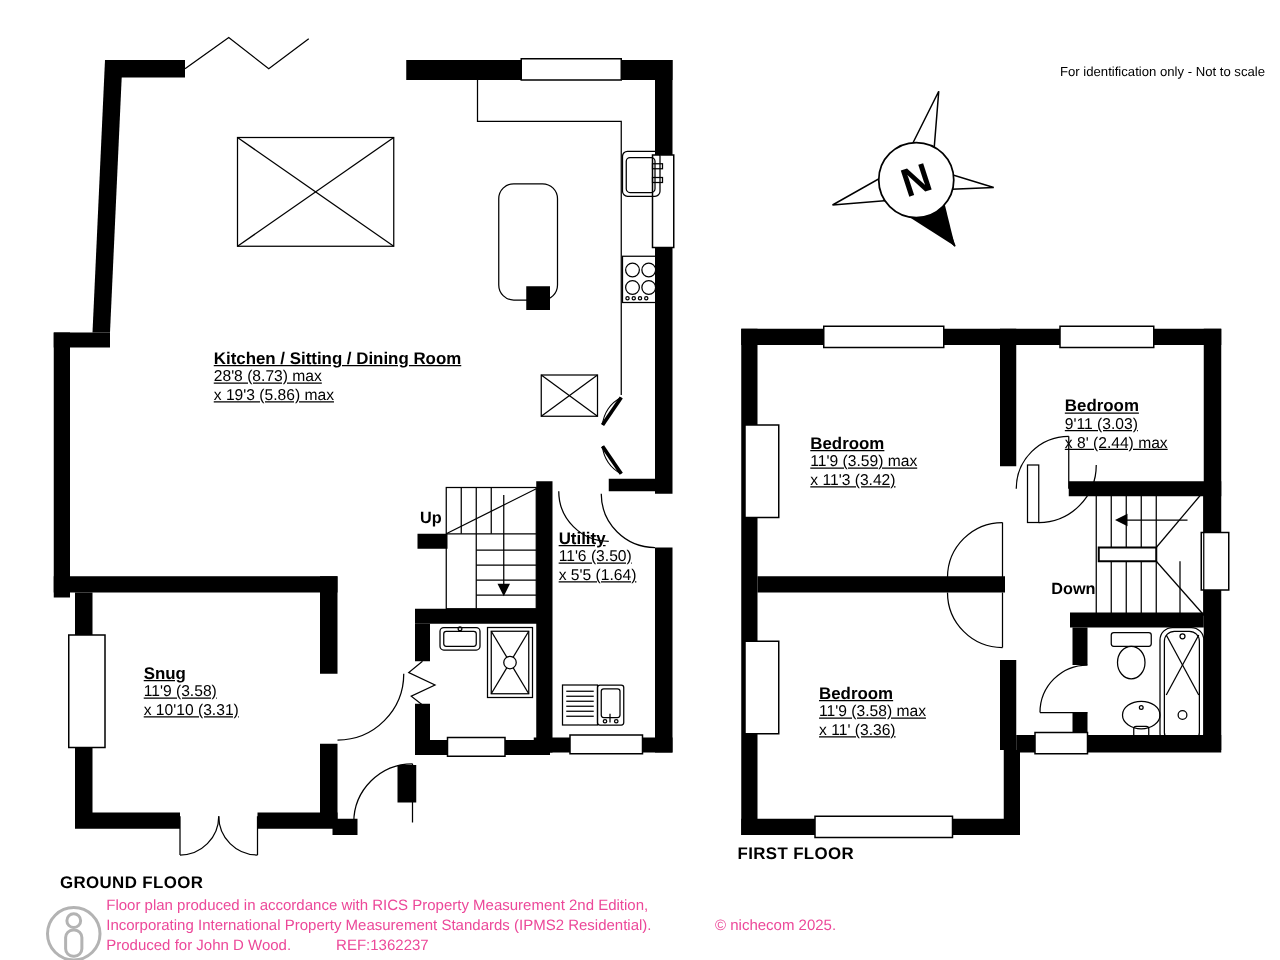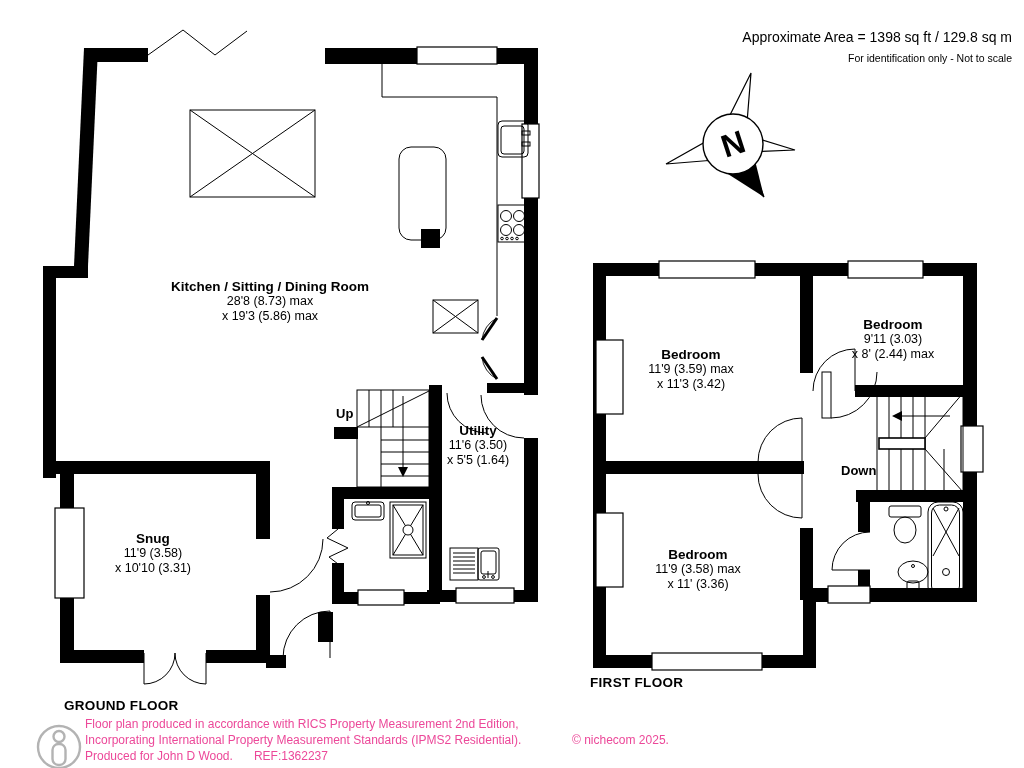--- a/index.html
+++ b/index.html
@@ -1,19 +1,19 @@
 <!DOCTYPE html>
 <html><head>
 <meta charset="utf-8">
 <style>
   html,body{margin:0;padding:0;background:#fff;}
   #page{position:relative;width:1024px;height:768px;background:#ffffff;overflow:hidden;
         font-family:"Liberation Sans",sans-serif;color:#000;}
   .abs{position:absolute;}
-  .ctr{transform:translateX(-50%);text-align:center;line-height:15px;font-size:12.5px;white-space:nowrap;}
+  .ctr{transform:translateX(-50%);text-align:left;line-height:15px;font-size:12.5px;white-space:nowrap;text-decoration:underline;}
   .rname{font-weight:bold;font-size:13.5px;}
   .stair-lbl{font-weight:bold;font-size:13px;}
   #hdr-title{right:12px;top:1px;font-size:21.5px;font-weight:bold;text-align:right;white-space:nowrap;}
   #hdr-area{right:12px;top:29px;font-size:14px;text-align:right;white-space:nowrap;}
   #hdr-disc{right:12px;top:52px;font-size:10.5px;text-align:left;white-space:nowrap;}
   .floor-lbl{font-weight:bold;font-size:13.5px;letter-spacing:.3px;}
   .foot{font-size:12px;color:#ec4899;line-height:16px;white-space:nowrap;}
   svg{display:block;}
 </style>
 </head>
@@ -255,21 +255,20 @@
       <text x="733" y="155" text-anchor="middle" font-size="32" font-weight="bold" font-family="Liberation Sans, sans-serif" transform="rotate(-18 733 144)">N</text>
     </g>
 
     <g fill="none" stroke="#b3b3b3" stroke-width="2.4">
       <circle cx="59" cy="747" r="21"></circle>
       <circle cx="59" cy="736.5" r="5.5"></circle>
       <rect x="52.5" y="744" width="13" height="21" rx="6"></rect>
     </g>
   </svg>
 
-  <div class="abs" id="hdr-area">Approximate Area = 1398 sq ft / 129.8 sq m</div>
   <div class="abs" id="hdr-disc">For identification only - Not to scale</div>
 
   <div class="abs ctr" style="left:270px;top:279px">
     <div class="rname">Kitchen / Sitting / Dining Room</div>
     <div>28'8 (8.73) max</div>
     <div>x 19'3 (5.86) max</div>
   </div>
 
   <div class="abs ctr" style="left:153px;top:531px">
     <div class="rname">Snug</div>
@@ -298,23 +297,23 @@
   </div>
 
   <div class="abs ctr" style="left:698px;top:547px">
     <div class="rname">Bedroom</div>
     <div>11'9 (3.58) max</div>
     <div>x 11' (3.36)</div>
   </div>
 
   <div class="abs stair-lbl" style="left:841px;top:463px">Down</div>
 
-  <div class="abs floor-lbl" style="left:64px;top:698px">GROUND FLOOR</div>
+  <div class="abs floor-lbl" style="left:48px;top:698px">GROUND FLOOR</div>
   <div class="abs floor-lbl" style="left:590px;top:675px">FIRST FLOOR</div>
 
   <div class="abs foot" style="left:85px;top:716px">Floor plan produced in accordance with RICS Property Measurement 2nd Edition,</div>
   <div class="abs foot" style="left:85px;top:732px">Incorporating International Property Measurement Standards (IPMS2 Residential).</div>
   <div class="abs foot" style="left:572px;top:732px">© nichecom 2025.</div>
   <div class="abs foot" style="left:85px;top:748px">
-    <span>Produced for John D Wood.</span><span style="margin-left:21px">REF:1362237</span>
+    <span>Produced for John D Wood.</span><span style="margin-left:36px">REF:1362237</span>
   </div>
 
 </div>
 
 </body></html>

